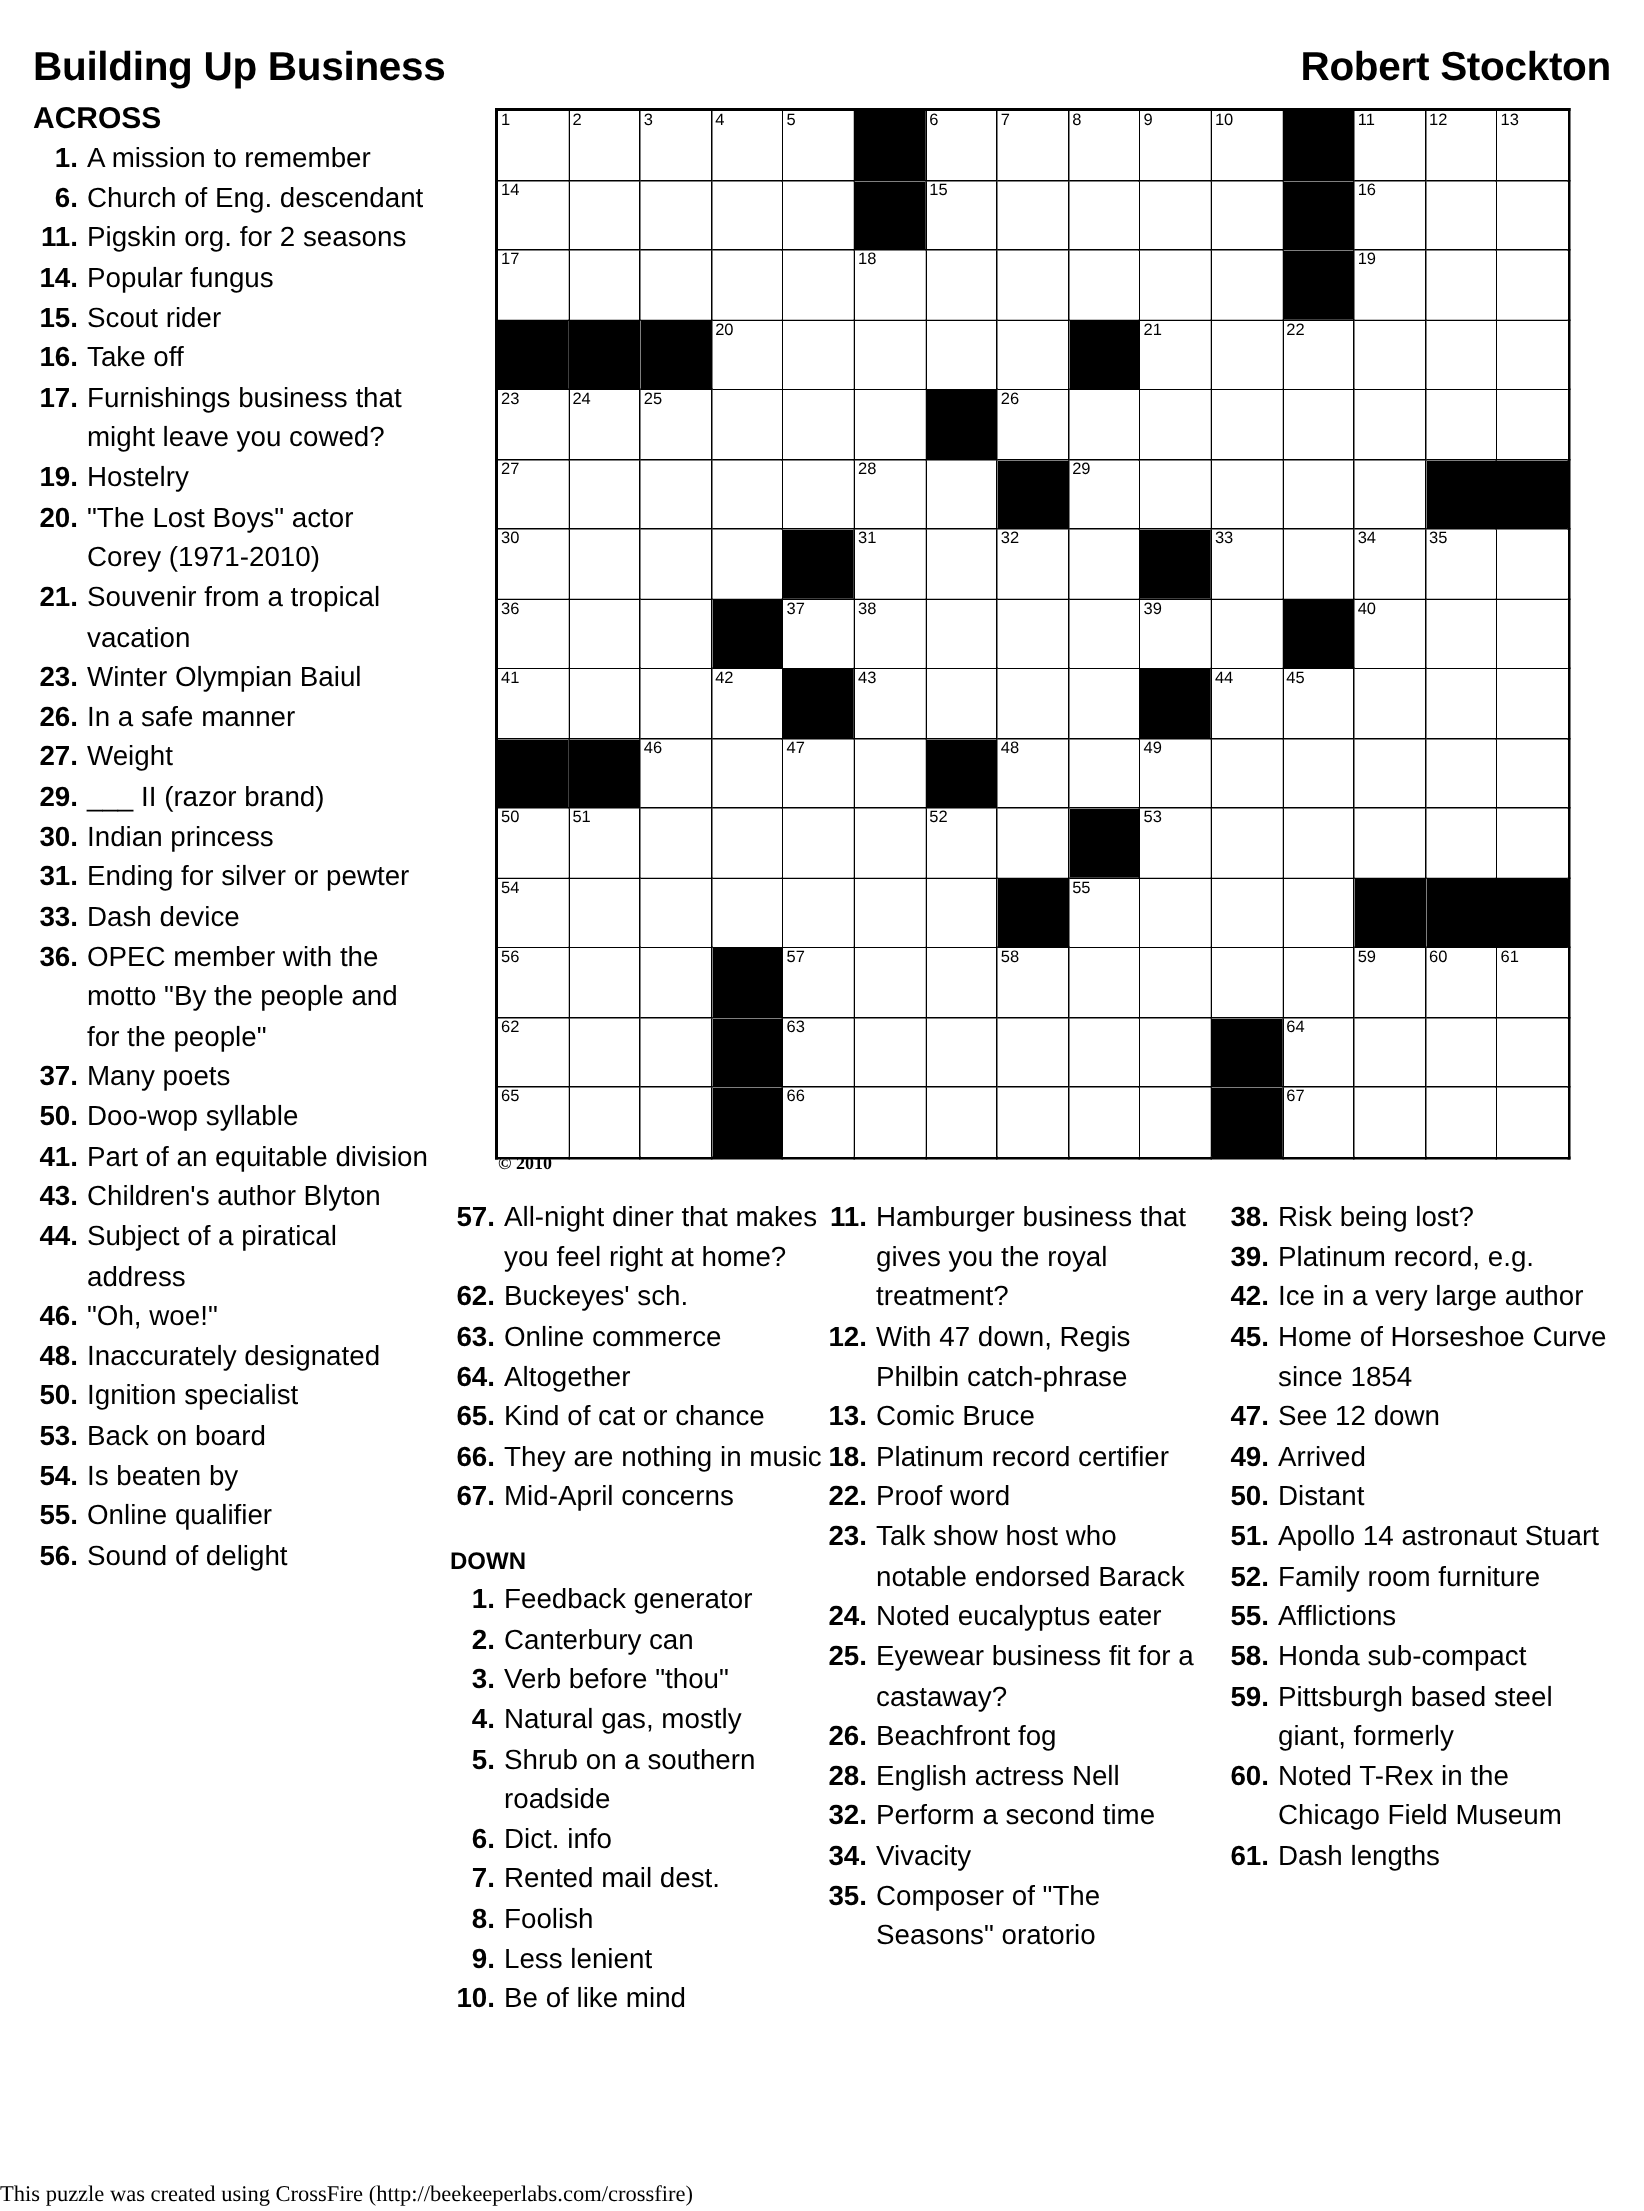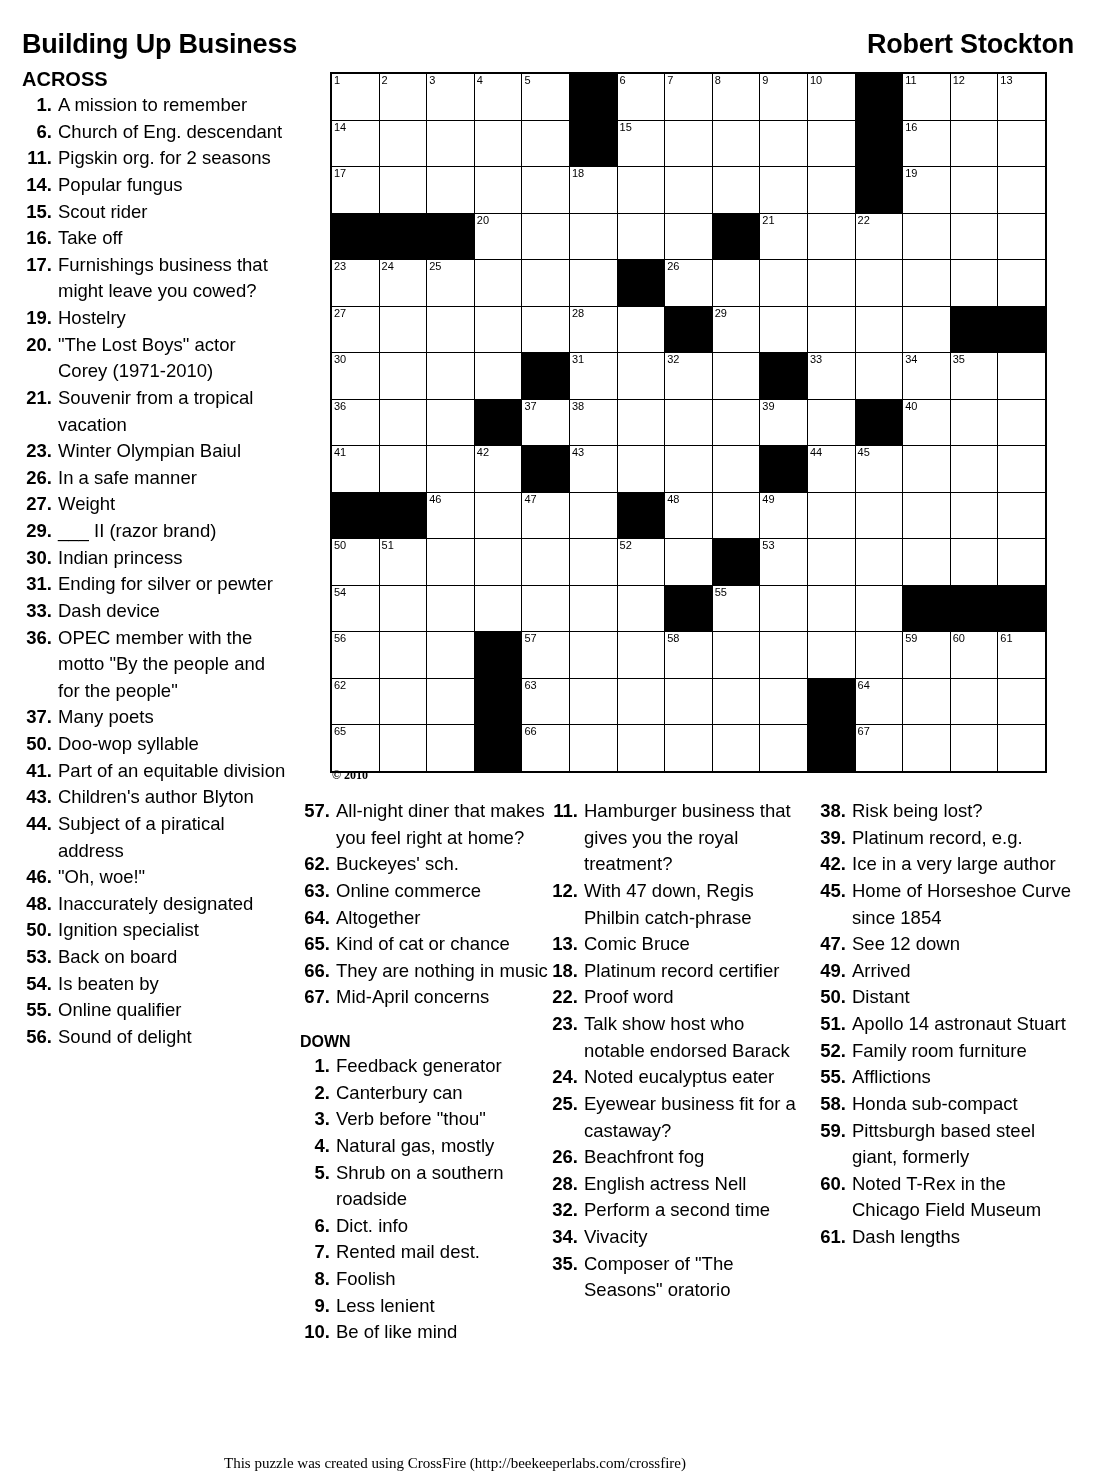--- a/index.html
+++ b/index.html
@@ -141,21 +141,20 @@
     margin-top: 22px;
     margin-bottom: 2px;
   }
 
   
   .footer {
     position: absolute;
     left: 0;
     bottom: 2px;
     width: 910px;
-    text-align: center;
     font-family: "Liberation Serif", serif;
     font-size: 15px;
   }
 </style>
 </head>
 <body>
 
 <div class="page">
 
   <div class="header">

